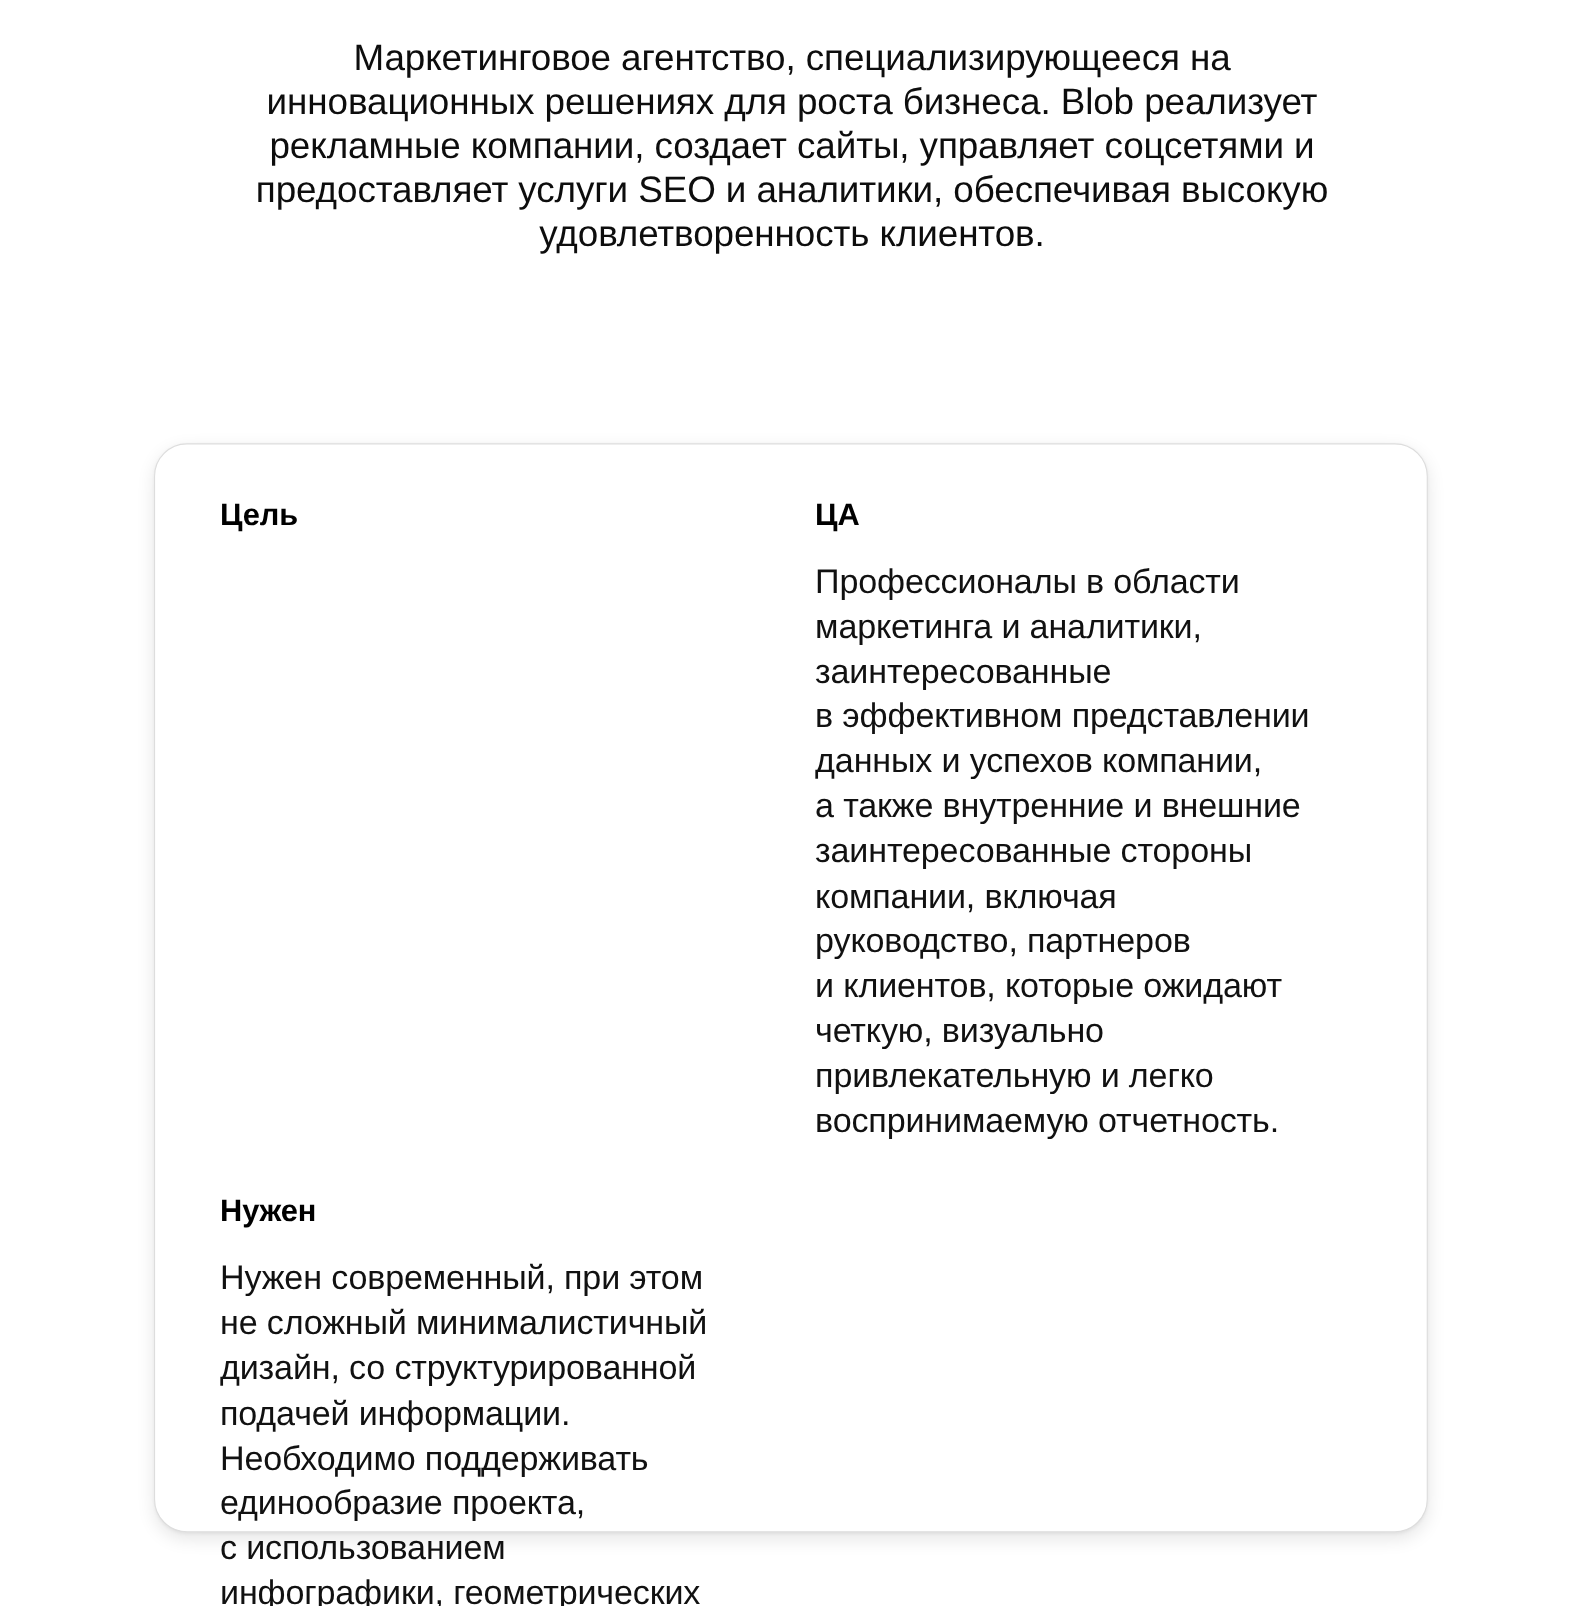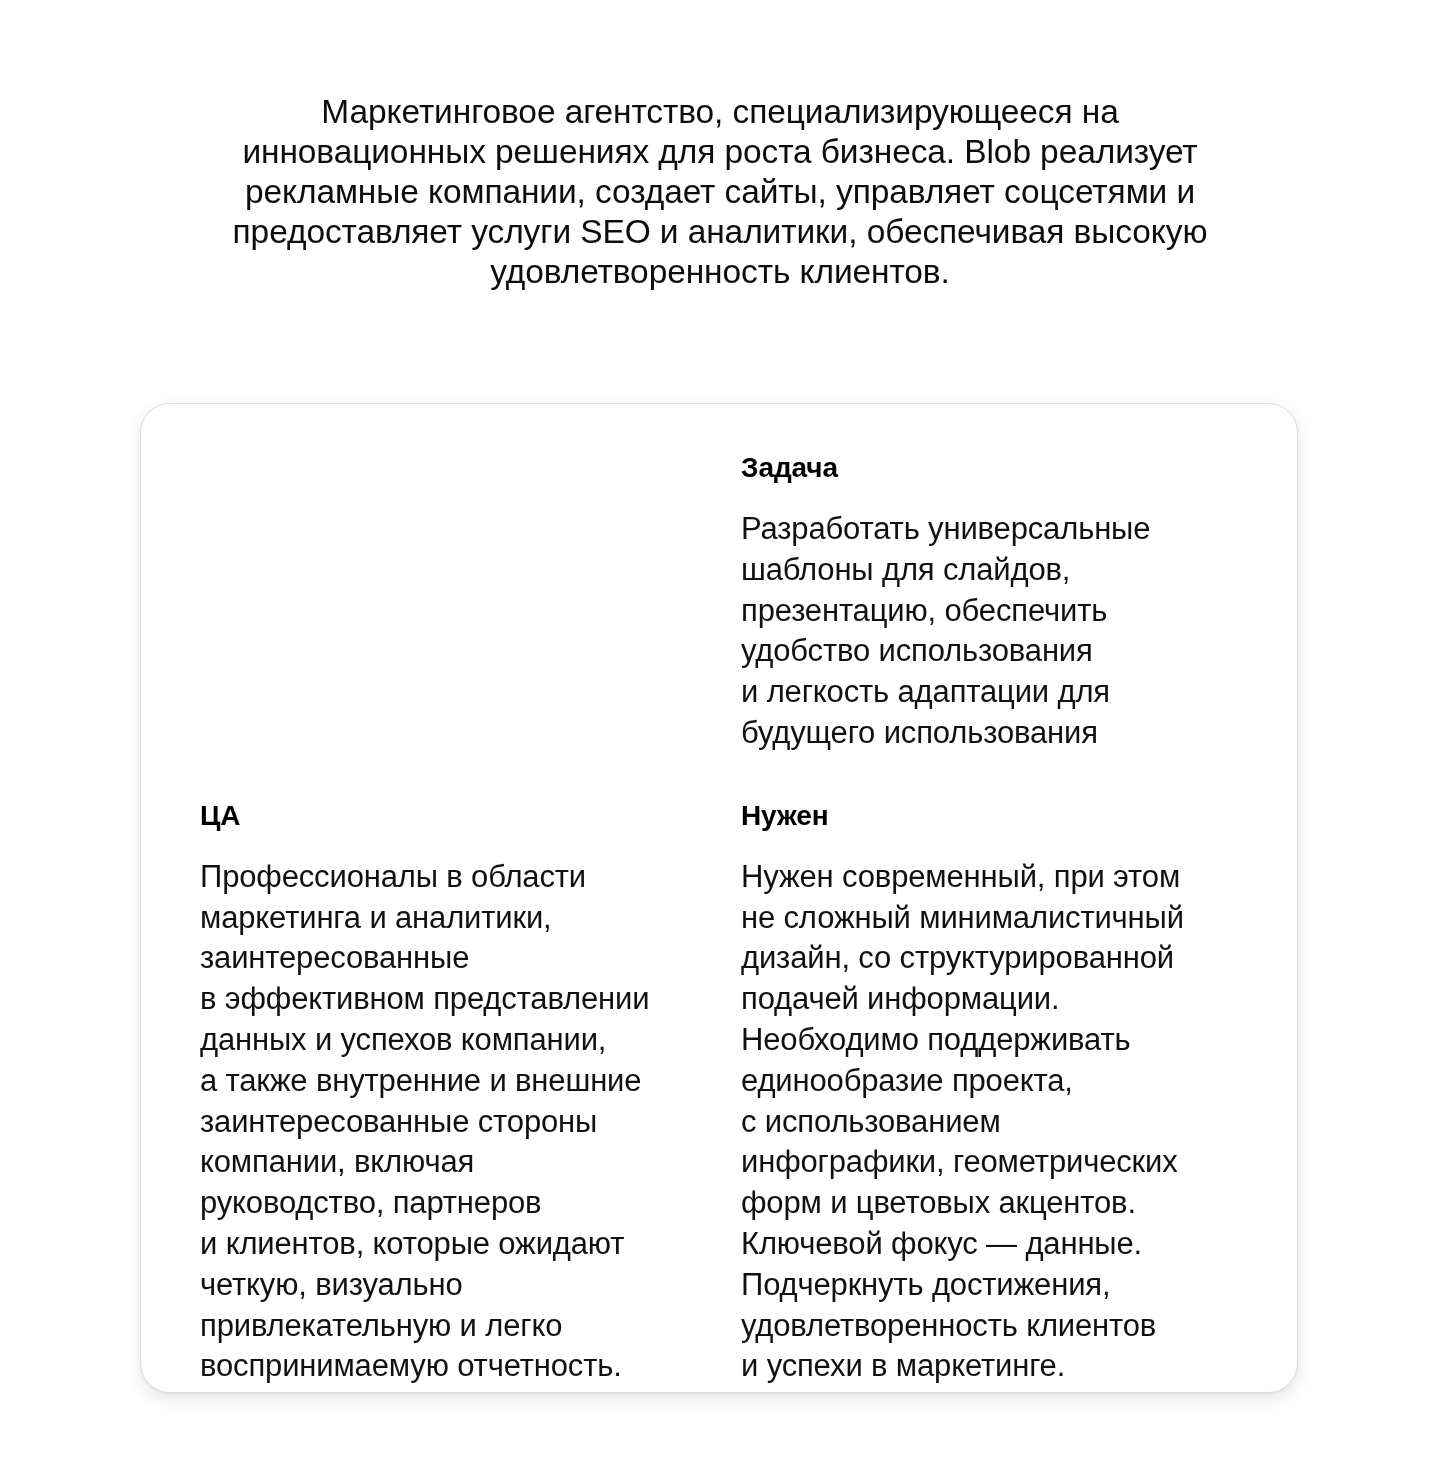--- a/index.html
+++ b/index.html
@@ -15,21 +15,20 @@
     overflow: hidden;
     position: relative;
   }
 
   
   .intro-wrap {
     position: absolute;
     left: 0;
     top: 0;
     width: 1440px;
-    padding-top: 58px;
     display: flex;
     justify-content: center;
   }
   .intro-text {
     width: 1010px;
     text-align: center;
     font-size: 33.5px;
     line-height: 40px;
     letter-spacing: -0.1px;
     color: #0d0d0d;
@@ -96,31 +95,23 @@
 инновационных решениях для роста бизнеса. Blob реализует
 рекламные компании, создает сайты, управляет соцсетями и
 предоставляет услуги SEO и аналитики, обеспечивая высокую
 удовлетворенность клиентов.</p>
 </div>
 
 <div class="card">
   <div class="grid">
 
     <div class="cell left">
+      <h2 class="sec-heading">Цель</h2>
     </div>
 
-    <div class="cell right">
-      <h2 class="sec-heading">Задача</h2>
-      <p class="sec-body"> Разработать универсальные
-шаблоны для слайдов,
-презентацию, обеспечить
-удобство использования
-и легкость адаптации для
-будущего использования</p>
-    </div>
 
     <div class="cell left">
       <h2 class="sec-heading">ЦА</h2>
       <p class="sec-body">Профессионалы в области
 маркетинга и аналитики,
 заинтересованные
 в эффективном представлении
 данных и успехов компании,
 а также внутренние и внешние
 заинтересованные стороны

